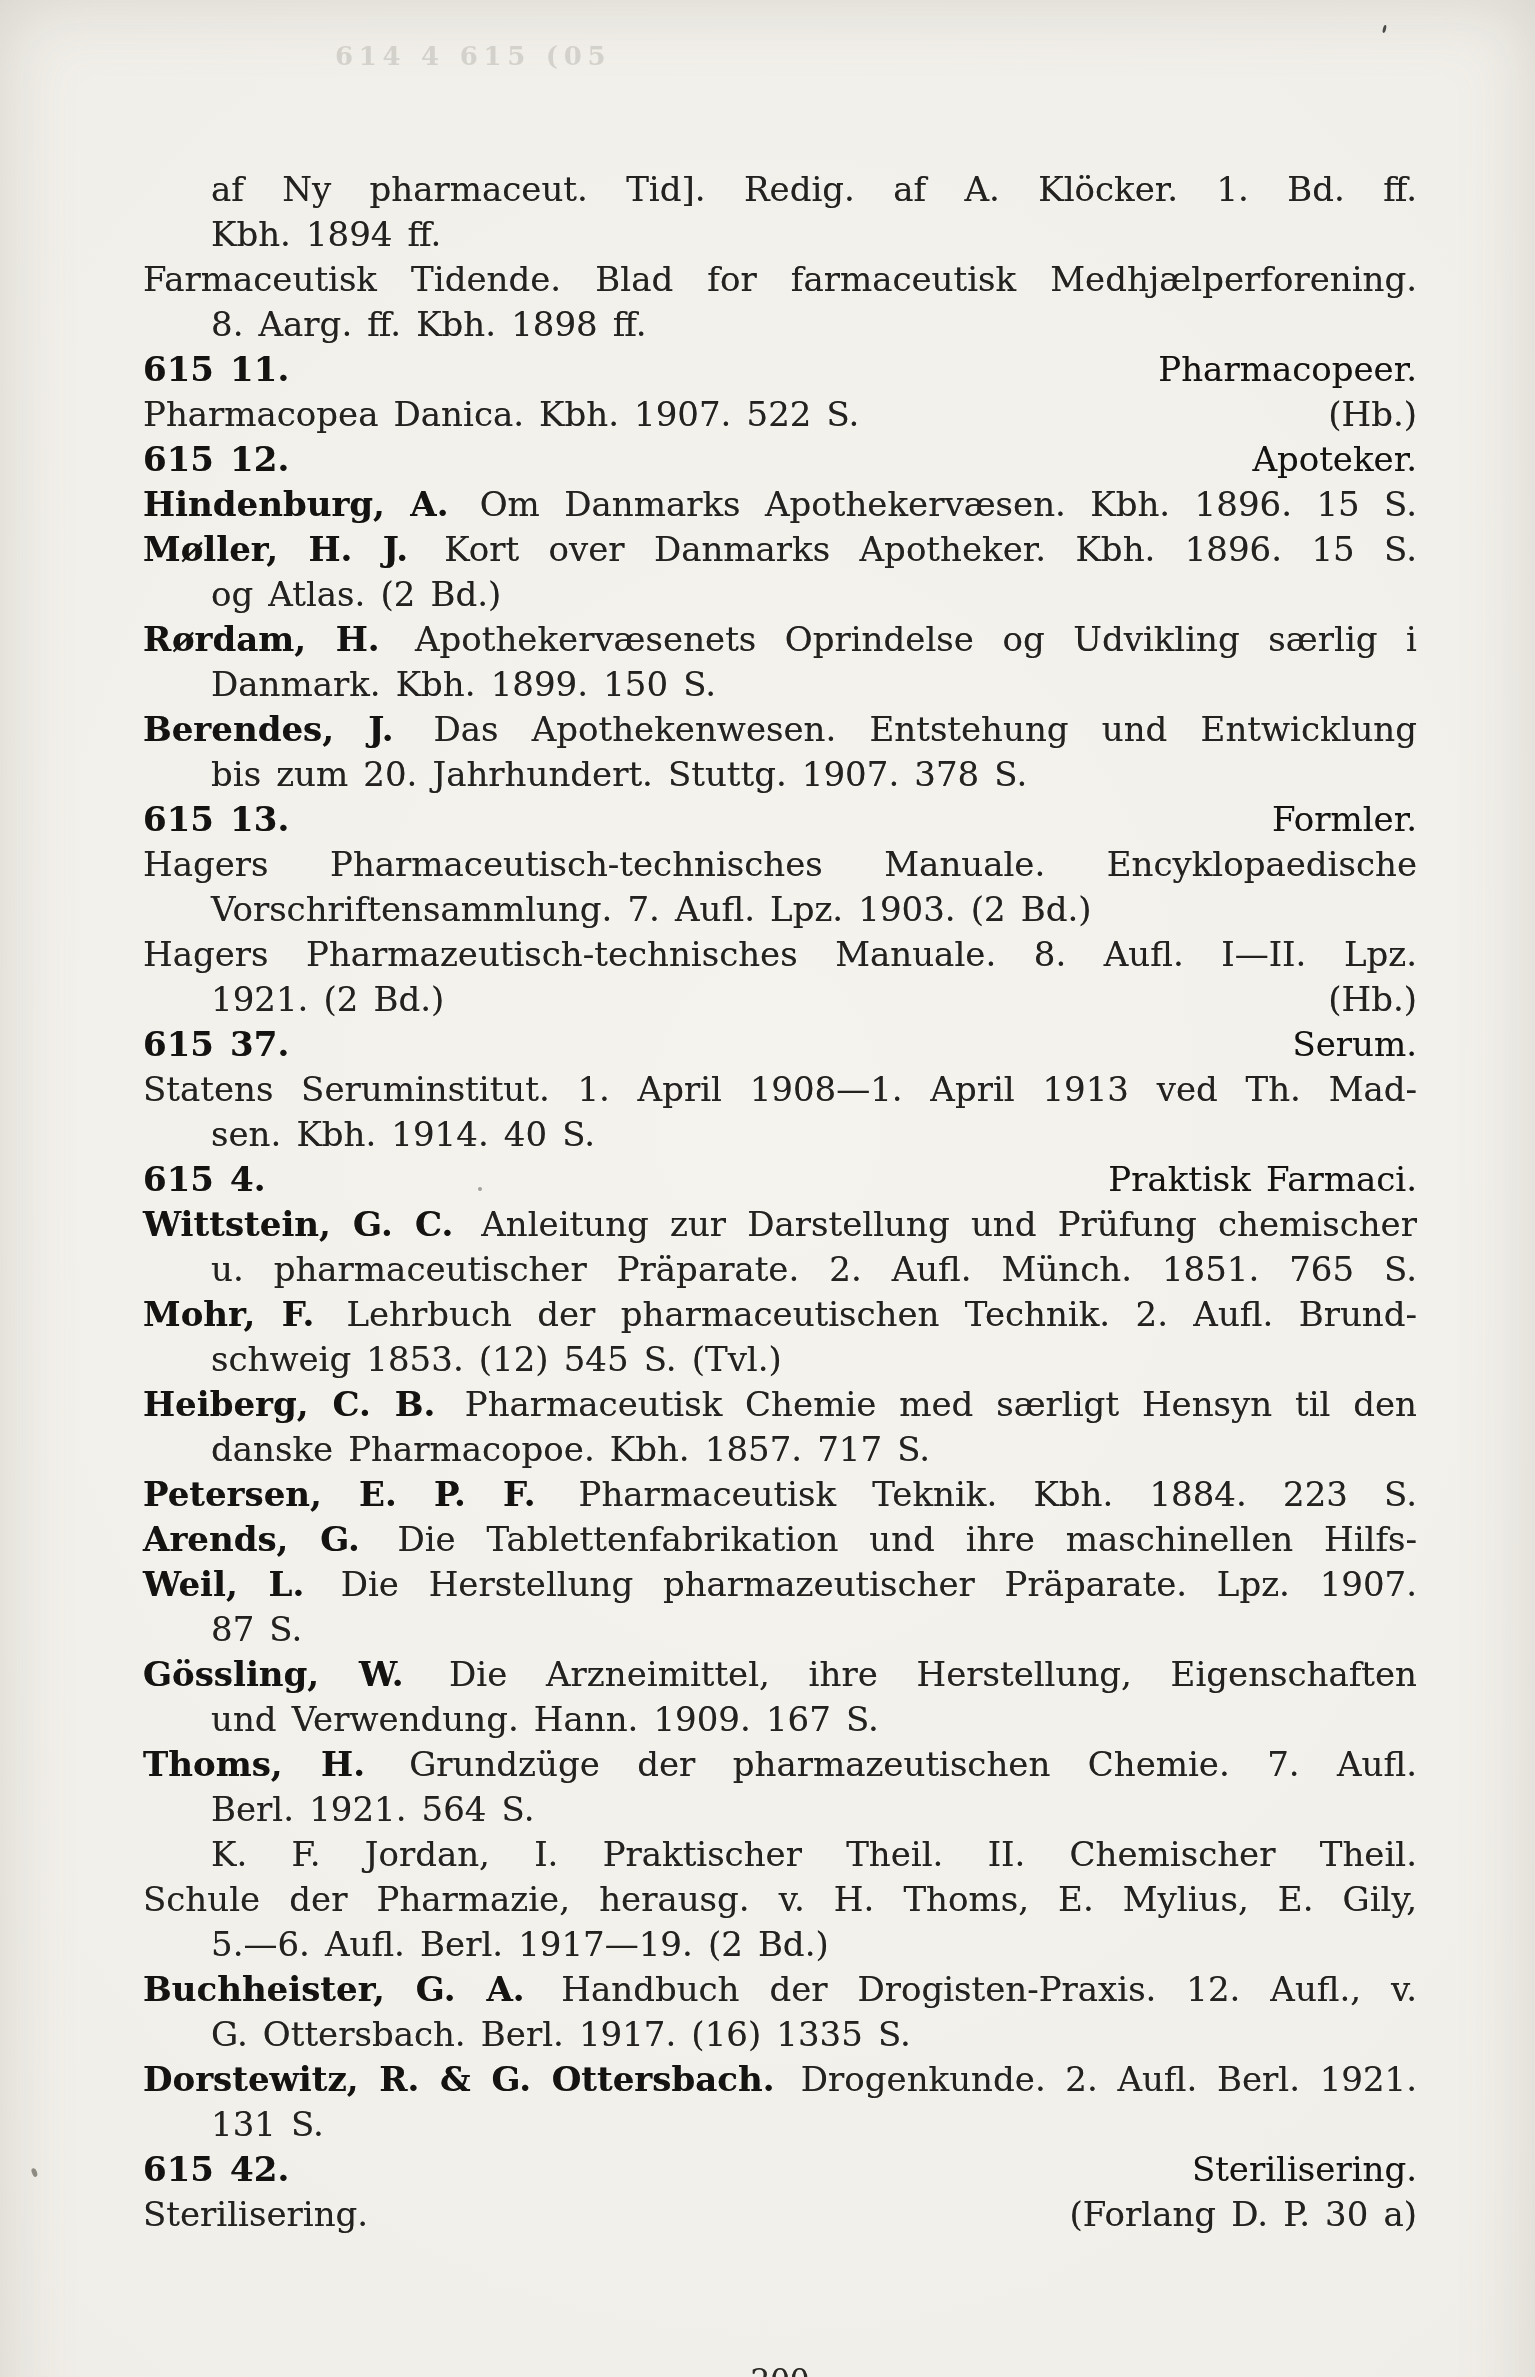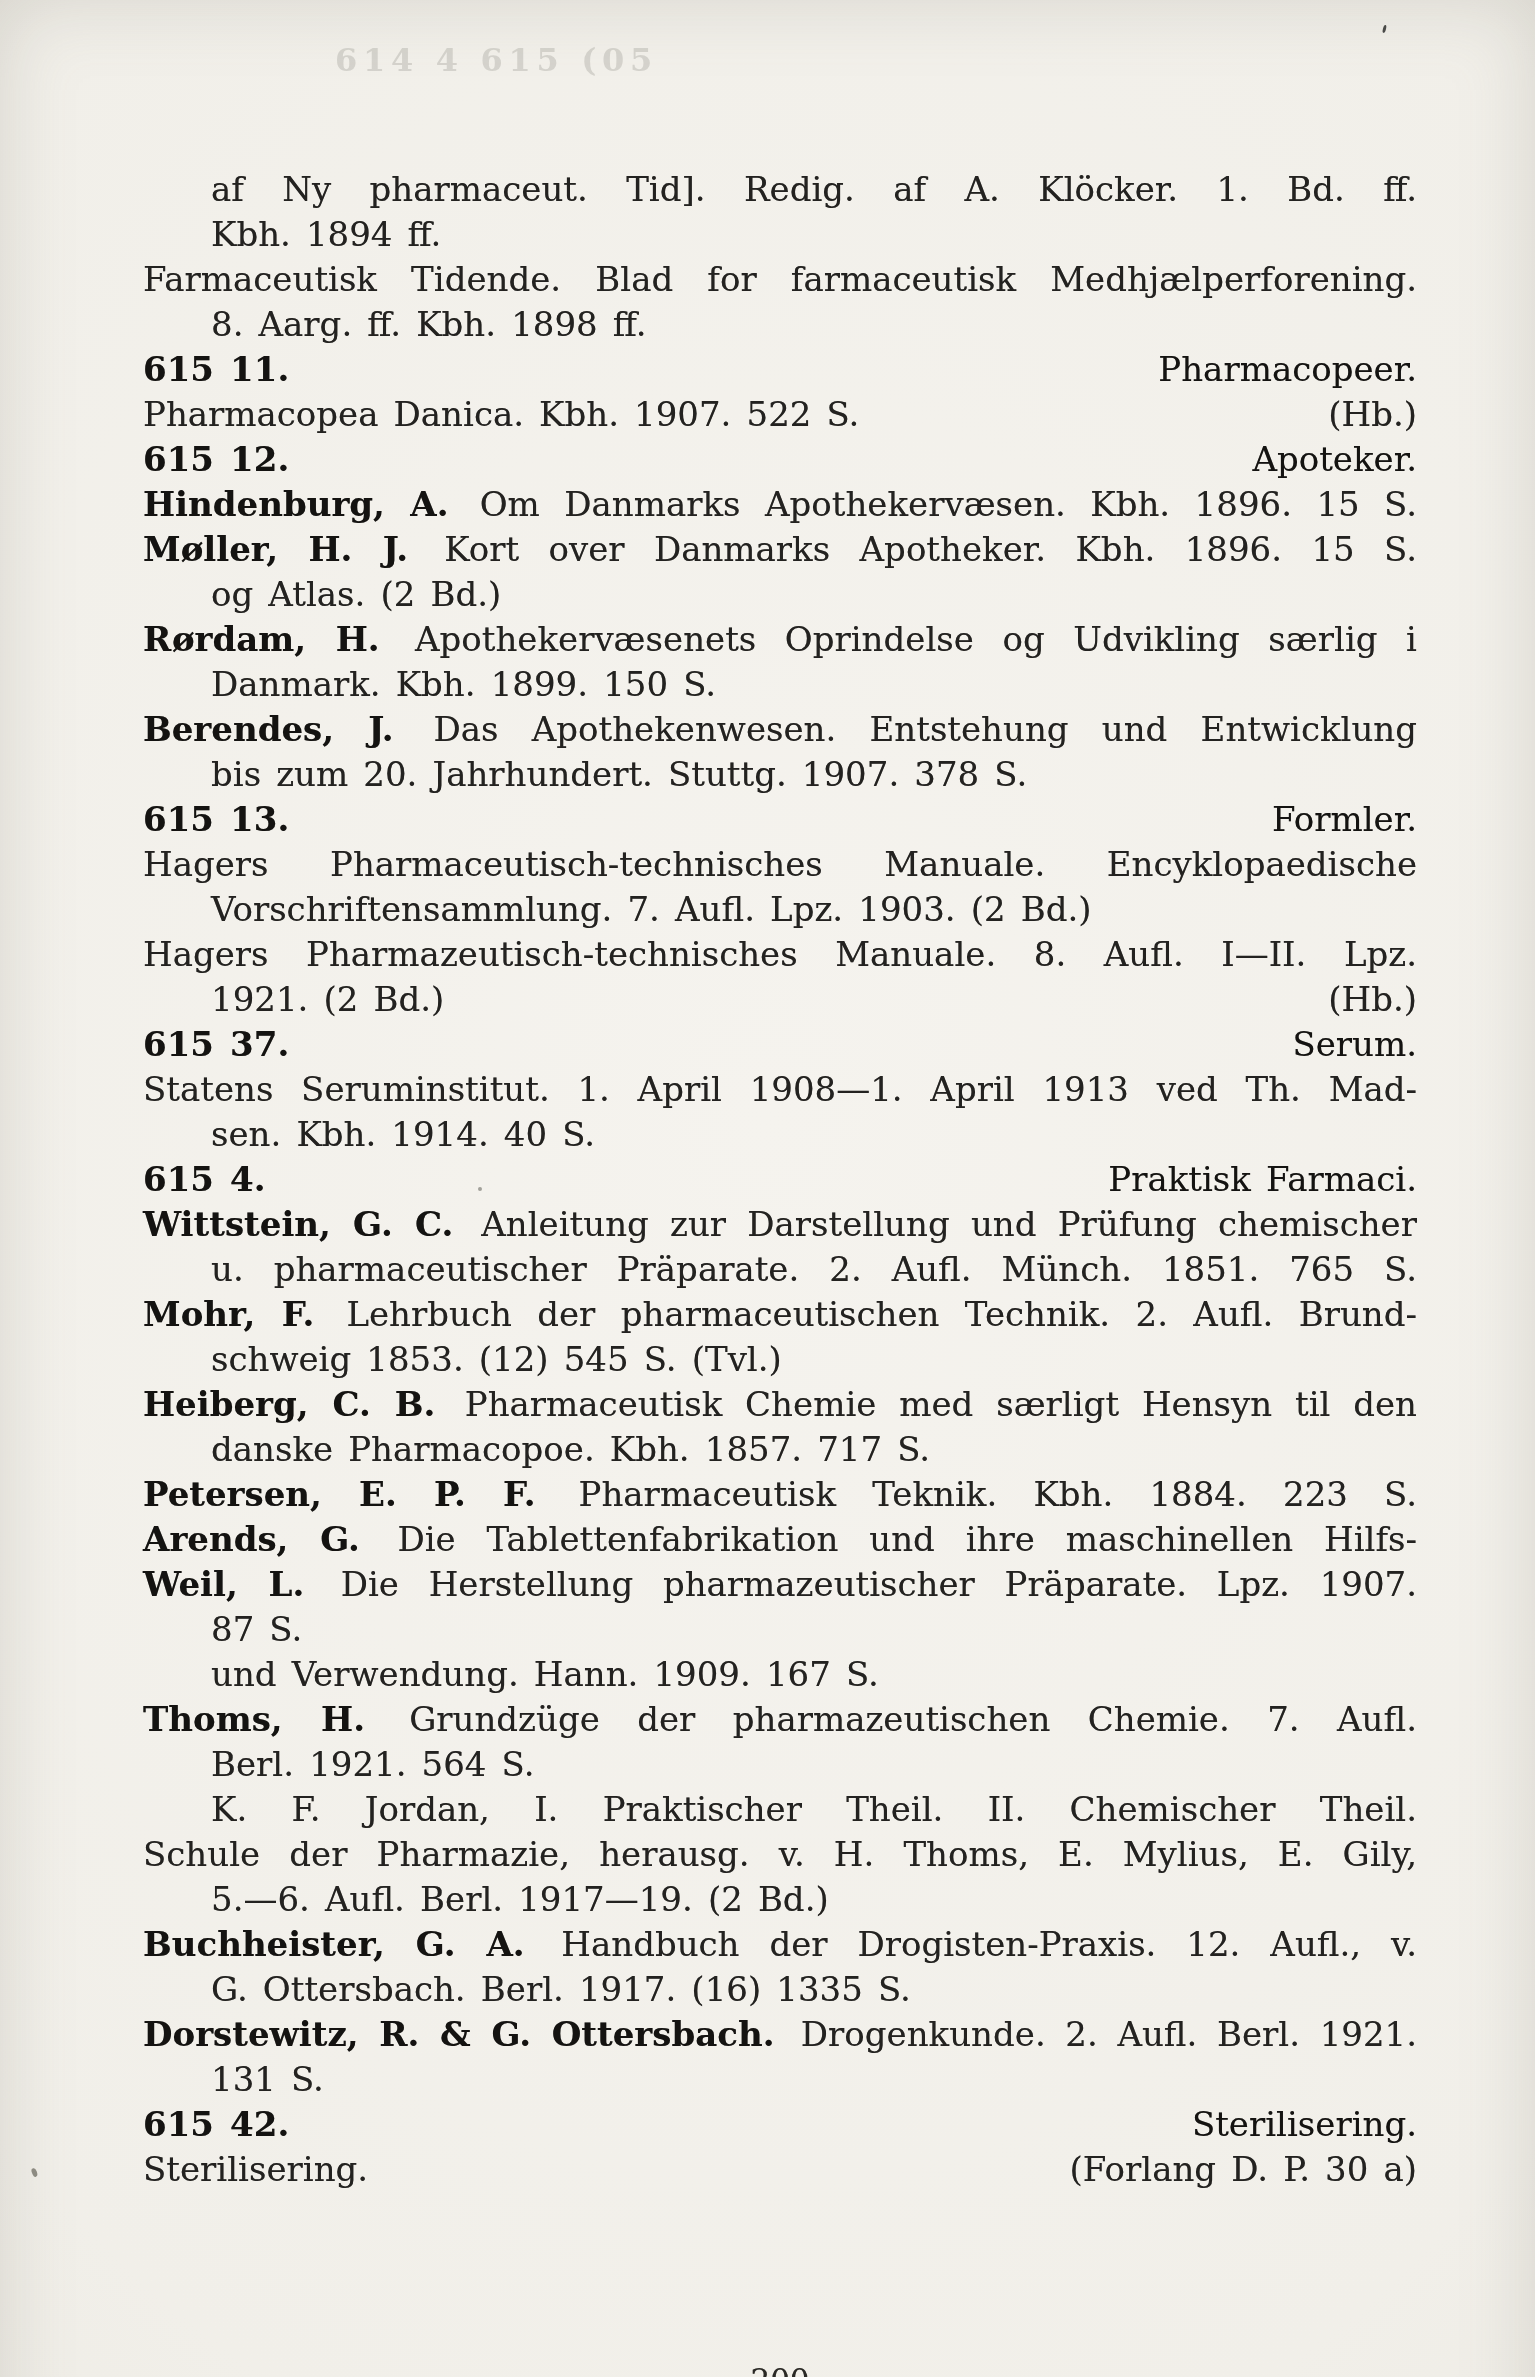--- a/index.html
+++ b/index.html
@@ -10,21 +10,21 @@
     overflow:hidden;
   }
   .page{
     position:relative;width:1535px;height:2466px;
     background:radial-gradient(ellipse 130% 105% at 50% 45%, #f5f3ee 0%, #f1efe9 55%, #e7e5dd 100%);
     box-shadow:inset 0 0 76px rgba(120,115,100,.22);
     overflow:hidden;
   }
   .ghost{
     position:absolute;top:41px;left:335px;
-    font-weight:700;font-size:32px;letter-spacing:5.7px;
+    font-weight:700;font-size:26px;letter-spacing:5.7px;
     color:rgba(110,108,100,.22);
     filter:blur(0.6px);
     white-space:nowrap;
   }
   .textblock{position:absolute;left:143px;top:167px;width:1274px;}
   .line{
     position:relative;
     height:45px;line-height:45px;
     font-size:34px;color:#232220;
     word-spacing:4.3px;white-space:nowrap;
@@ -99,20 +99,21 @@
       <div class="line justify"><span class="left"><b>Wittstein, G. C.</b> <span>Anleitung zur Darstellung und Prüfung chemischer</span></span></div>
       <div class="line indent justify"><span class="left"><span>u. pharmaceutischer Präparate. 2. Aufl. Münch. 1851. 765 S.</span></span></div>
       <div class="line justify"><span class="left"><b>Mohr, F.</b> <span>Lehrbuch der pharmaceutischen Technik. 2. Aufl. Brund-</span></span></div>
       <div class="line indent"><span class="left"><span>schweig 1853. (12) 545 S. (Tvl.)</span></span></div>
       <div class="line justify"><span class="left"><b>Heiberg, C. B.</b> <span>Pharmaceutisk Chemie med særligt Hensyn til den</span></span></div>
       <div class="line indent"><span class="left"><span>danske Pharmacopoe. Kbh. 1857. 717 S.</span></span></div>
       <div class="line justify"><span class="left"><b>Petersen, E. P. F.</b> <span>Pharmaceutisk Teknik. Kbh. 1884. 223 S.</span></span></div>
       <div class="line justify"><span class="left"><b>Arends, G.</b> <span>Die Tablettenfabrikation und ihre maschinellen Hilfs-</span></span></div>
       <div class="line justify"><span class="left"><b>Weil, L.</b> <span>Die Herstellung pharmazeutischer Präparate. Lpz. 1907.</span></span></div>
       <div class="line indent"><span class="left"><span>87 S.</span></span></div>
+      <div class="line justify"><span class="left"><b>Gössling, W.</b> <span>Die Arzneimittel, ihre Herstellung, Eigenschaften</span></span></div>
       <div class="line indent"><span class="left"><span>und Verwendung. Hann. 1909. 167 S.</span></span></div>
       <div class="line justify"><span class="left"><b>Thoms, H.</b> <span>Grundzüge der pharmazeutischen Chemie. 7. Aufl.</span></span></div>
       <div class="line indent"><span class="left"><span>Berl. 1921. 564 S.</span></span></div>
       <div class="line indent justify"><span class="left"><span>K. F. Jordan, I. Praktischer Theil. II. Chemischer Theil.</span></span></div>
       <div class="line justify"><span class="left"><span>Schule der Pharmazie, herausg. v. H. Thoms, E. Mylius, E. Gily,</span></span></div>
       <div class="line indent"><span class="left"><span>5.—6. Aufl. Berl. 1917—19. (2 Bd.)</span></span></div>
       <div class="line justify"><span class="left"><b>Buchheister, G. A.</b> <span>Handbuch der Drogisten-Praxis. 12. Aufl., v.</span></span></div>
       <div class="line indent"><span class="left"><span>G. Ottersbach. Berl. 1917. (16) 1335 S.</span></span></div>
       <div class="line justify"><span class="left"><b>Dorstewitz, R. &amp; G. Ottersbach.</b> <span>Drogenkunde. 2. Aufl. Berl. 1921.</span></span></div>
       <div class="line indent"><span class="left"><span>131 S.</span></span></div>

